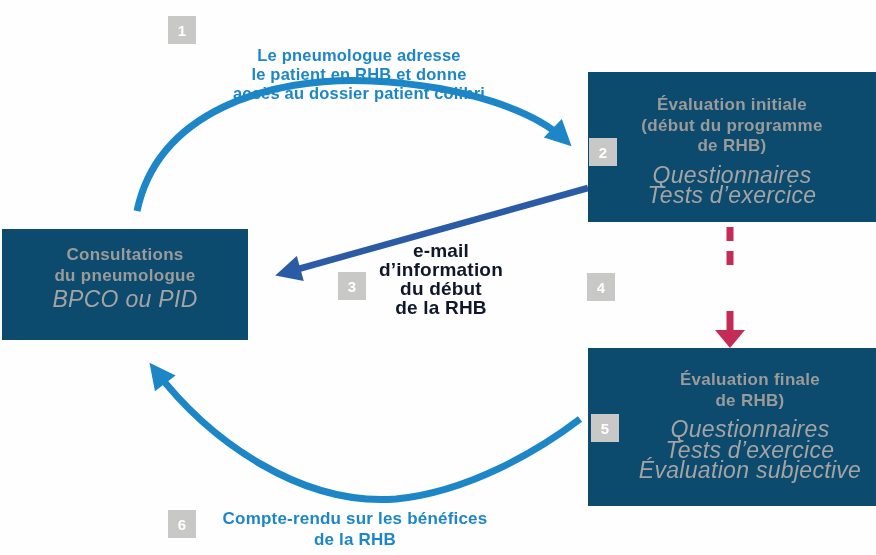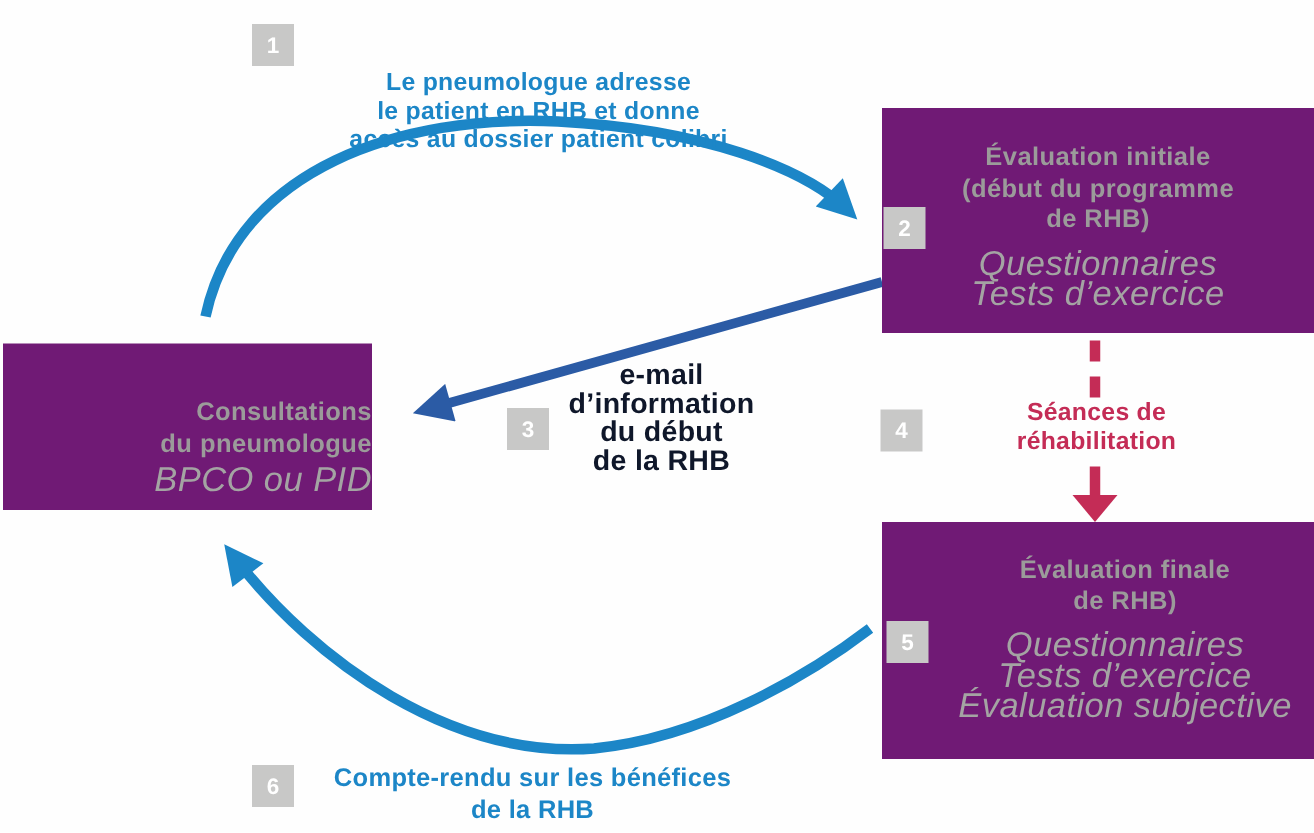--- a/index.html
+++ b/index.html
@@ -1,21 +1,21 @@
 <!DOCTYPE html>
 <html><head>
 <meta charset="utf-8">
 <style>
   html,body{margin:0;padding:0;background:#ffffff;}
   .stage{
     position:relative;width:876px;height:555px;background:#fefefe;overflow:hidden;
     font-family:"Liberation Sans","DejaVu Sans",sans-serif;
   }
   .box{
-    position:absolute;background:#701a75;text-align:center;box-sizing:border-box;
+    position:absolute;background:#0c4a6e;text-align:center;box-sizing:border-box;
   }
   .box .title{font-weight:bold;color:#9b9b9a;font-size:17px;line-height:20.5px;letter-spacing:.3px;}
   .box .detail{font-style:italic;color:#a4a4a3;font-size:23px;line-height:20.5px;letter-spacing:.3px;margin-top:8px;}
   .badge{
     position:absolute;width:28px;height:28px;background:#c8c8c7;color:#ffffff;
     font-weight:bold;font-size:15px;display:flex;align-items:center;justify-content:center;
   }
   .label{position:absolute;text-align:center;font-weight:bold;letter-spacing:.2px;}
   .label.blue{color:#1c86c7;font-size:16.5px;line-height:19px;}
   .label.darkblue{color:#0f172a;font-size:19px;line-height:19px;}
@@ -62,43 +62,39 @@
       <div>(début du programme</div>
       <div>de RHB)</div>
     </div>
     <div class="detail">
       <div>Questionnaires</div>
       <div>Tests d’exercice</div>
     </div>
   </div>
   <div class="badge" style="left:589px;top:138px;">2</div>
 
-  <div class="box" style="left:2px;top:229px;width:246px;height:111px;padding-top:36px;text-align:right;">
+  <div class="box" style="left:2px;top:229px;width:246px;height:111px;padding-top:16px;">
     <div class="title">
       <div>Consultations</div>
       <div>du pneumologue</div>
     </div>
     <div class="detail" style="margin-top:3px;">
       <div>BPCO ou PID</div>
     </div>
   </div>
 
   <div class="badge" style="left:338px;top:272px;">3</div>
   <div class="label darkblue" style="left:361px;top:241px;width:160px;">
     <div>e-mail</div>
     <div>d’information</div>
     <div>du début</div>
     <div>de la RHB</div>
   </div>
 
   <div class="badge" style="left:587px;top:273px;">4</div>
-  <div class="label red" style="left:641px;top:266px;width:180px;">
-    <div>Séances de</div>
-    <div>réhabilitation</div>
-  </div>
 
   <div class="box" style="left:588px;top:348px;width:324px;height:158px;padding-top:22px;">
     <div class="title">
       <div>Évaluation finale</div>
       <div>de RHB)</div>
     </div>
     <div class="detail">
       <div>Questionnaires</div>
       <div>Tests d’exercice</div>
       <div>Évaluation subjective</div>

